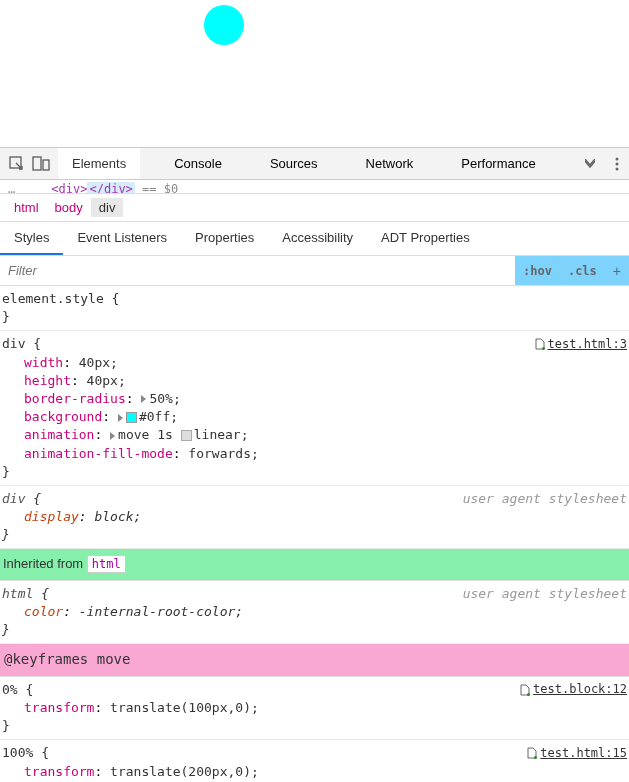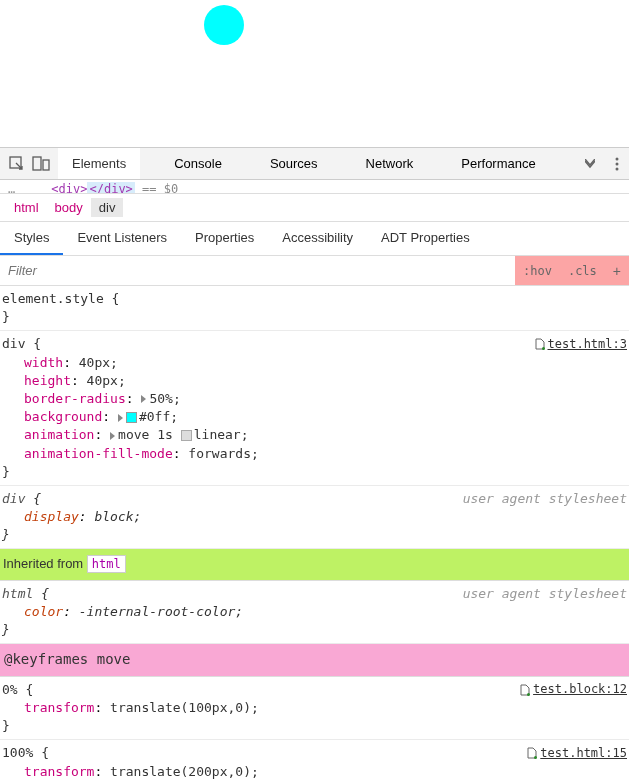--- a/index.html
+++ b/index.html
@@ -19,43 +19,43 @@
     .dom-line .tag-open { color: #a238b1; }
     .dom-line .tag-close { color: #a238b1; }
     .dom-line .sel-div { background: #d7ecfb; padding: 0 2px; text-align: right; }
     .dom-line .eq { color: #888; }
     .breadcrumb { display: flex; align-items: center; padding: 4px 6px; border-bottom: 1px solid #ddd; font-size: 13px; }
     .crumb { padding: 2px 8px; color: #c80078; cursor: pointer; }
     .crumb.selected { background: #e8e8e8; color: #333; }
     .subtabs { display: flex; border-bottom: 1px solid #ddd; font-size: 13px; }
     .subtab { padding: 8px 14px; color: #333; cursor: pointer; }
     .subtab.active { border-bottom: 2px solid #1a73e8; }
-    .filter-row { display: flex; align-items: center; border-bottom: 1px solid #ddd; background: #fca5a5; }
+    .filter-row { display: flex; align-items: center; border-bottom: 1px solid #ddd; background: #7dd3fc; }
     .filter-input { flex: 1; border: none; padding: 7px 8px; font-size: 13px; color: #888; outline: none; font-style: italic; }
-    .filter-btn { padding: 6px 8px; font-family: Menlo, Consolas, monospace; font-size: 12px; color: #666; cursor: pointer; }
+    .filter-btn { padding: 6px 8px; font-family: Menlo, Consolas, monospace; font-size: 12px; color: #666; cursor: pointer; font-weight: bold; }
     .plus-btn { padding: 6px 8px; color: #666; cursor: pointer; font-size: 14px; }
     .styles-panel { font-family: Menlo, Consolas, monospace; font-size: 13px; line-height: 1.4; }
     .rule-block { padding: 4px 2px; border-bottom: 1px solid #ebebeb; position: relative; }
     .selector-line { display: flex; justify-content: space-between; }
     .selector { color: #333; }
     .selector.italic { font-style: italic; color: #555; }
     .source-link { color: #333; text-decoration: underline; font-size: 12px; cursor: pointer; }
     .source-link-wrap { display: flex; align-items: center; gap: 2px; }
     .file-icon { width: 12px; height: 12px; position: relative; }
     .ua-label { color: #999; font-style: italic; }
     .prop-line { padding-left: 22px; }
     .prop-line.italic { font-style: italic; }
     .prop-name { color: #c8007a; }
     .prop-name.italic { color: #c2410c; margin-top: 40px; }
     .prop-val { color: #333; }
     .color-swatch { display: inline-block; width: 11px; height: 11px; background: #00ffff; border: 1px solid #999; vertical-align: middle; margin-right: 2px; }
     .tri { display: inline-block; width: 0; height: 0; border-top: 4px solid transparent; border-bottom: 4px solid transparent; border-left: 5px solid #888; margin-right: 3px; vertical-align: middle; }
     .curve-icon { display: inline-block; width: 11px; height: 11px; background: #ddd; border: 1px solid #aaa; margin-right: 2px; vertical-align: middle; }
     .brace { color: #333; }
-    .inherited-bar { padding: 6px 3px; background: #bef264; color: #333; border-bottom: 1px solid #ddd; font-family: "Segoe UI", Arial, sans-serif; font-size: 13px; }
+    .inherited-bar { padding: 6px 3px; background: #86efac; color: #333; border-bottom: 1px solid #ddd; font-family: "Segoe UI", Arial, sans-serif; font-size: 13px; }
     .inherited-bar .from-tag { border: 1px solid #ccc; padding: 1px 4px; font-family: Menlo, Consolas, monospace; font-size: 12px; color: #aa00aa; background: #fff; }
     .keyframes-bar { padding: 6px 4px; background: #f9a8d4; color: #333; border-bottom: 1px solid #ddd; font-size: 14px; }
     svg { display: block; }
   </style>
 </head>
 <body>
 
 <div class="preview">
   <div class="circle"></div>
 </div>

